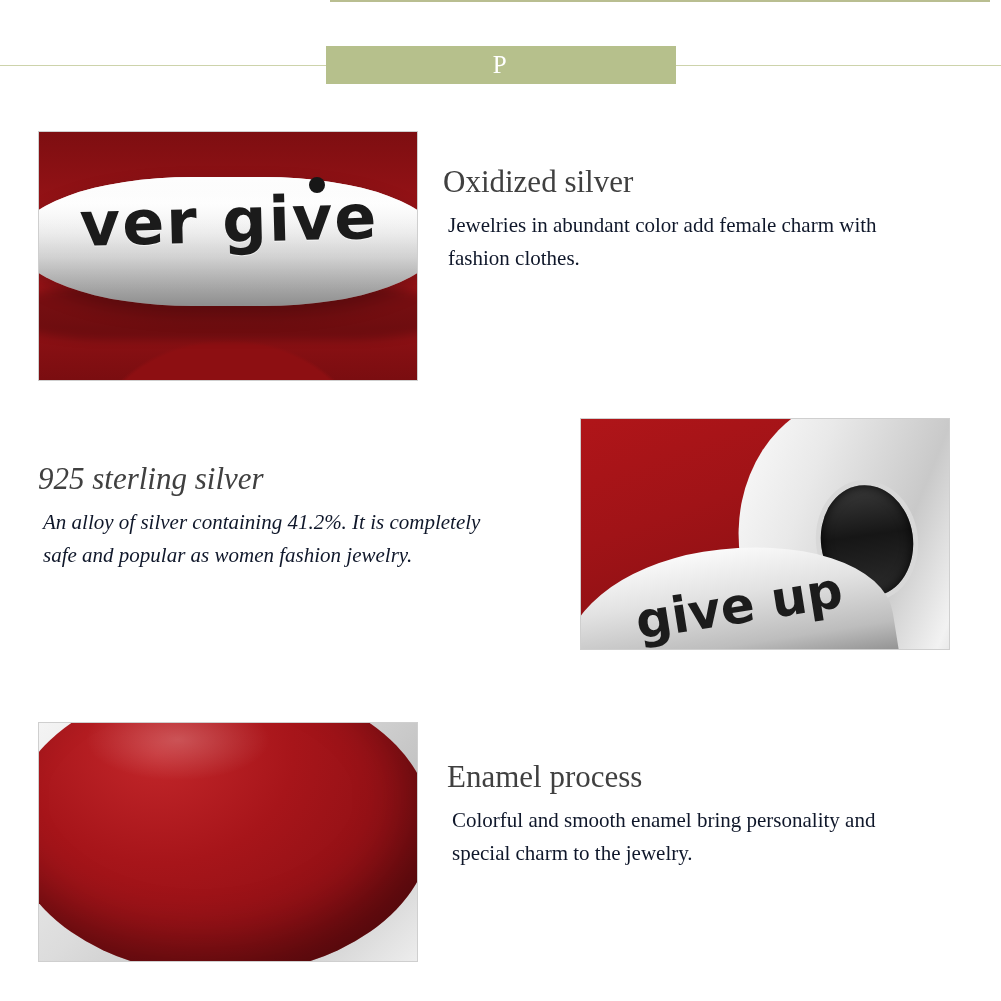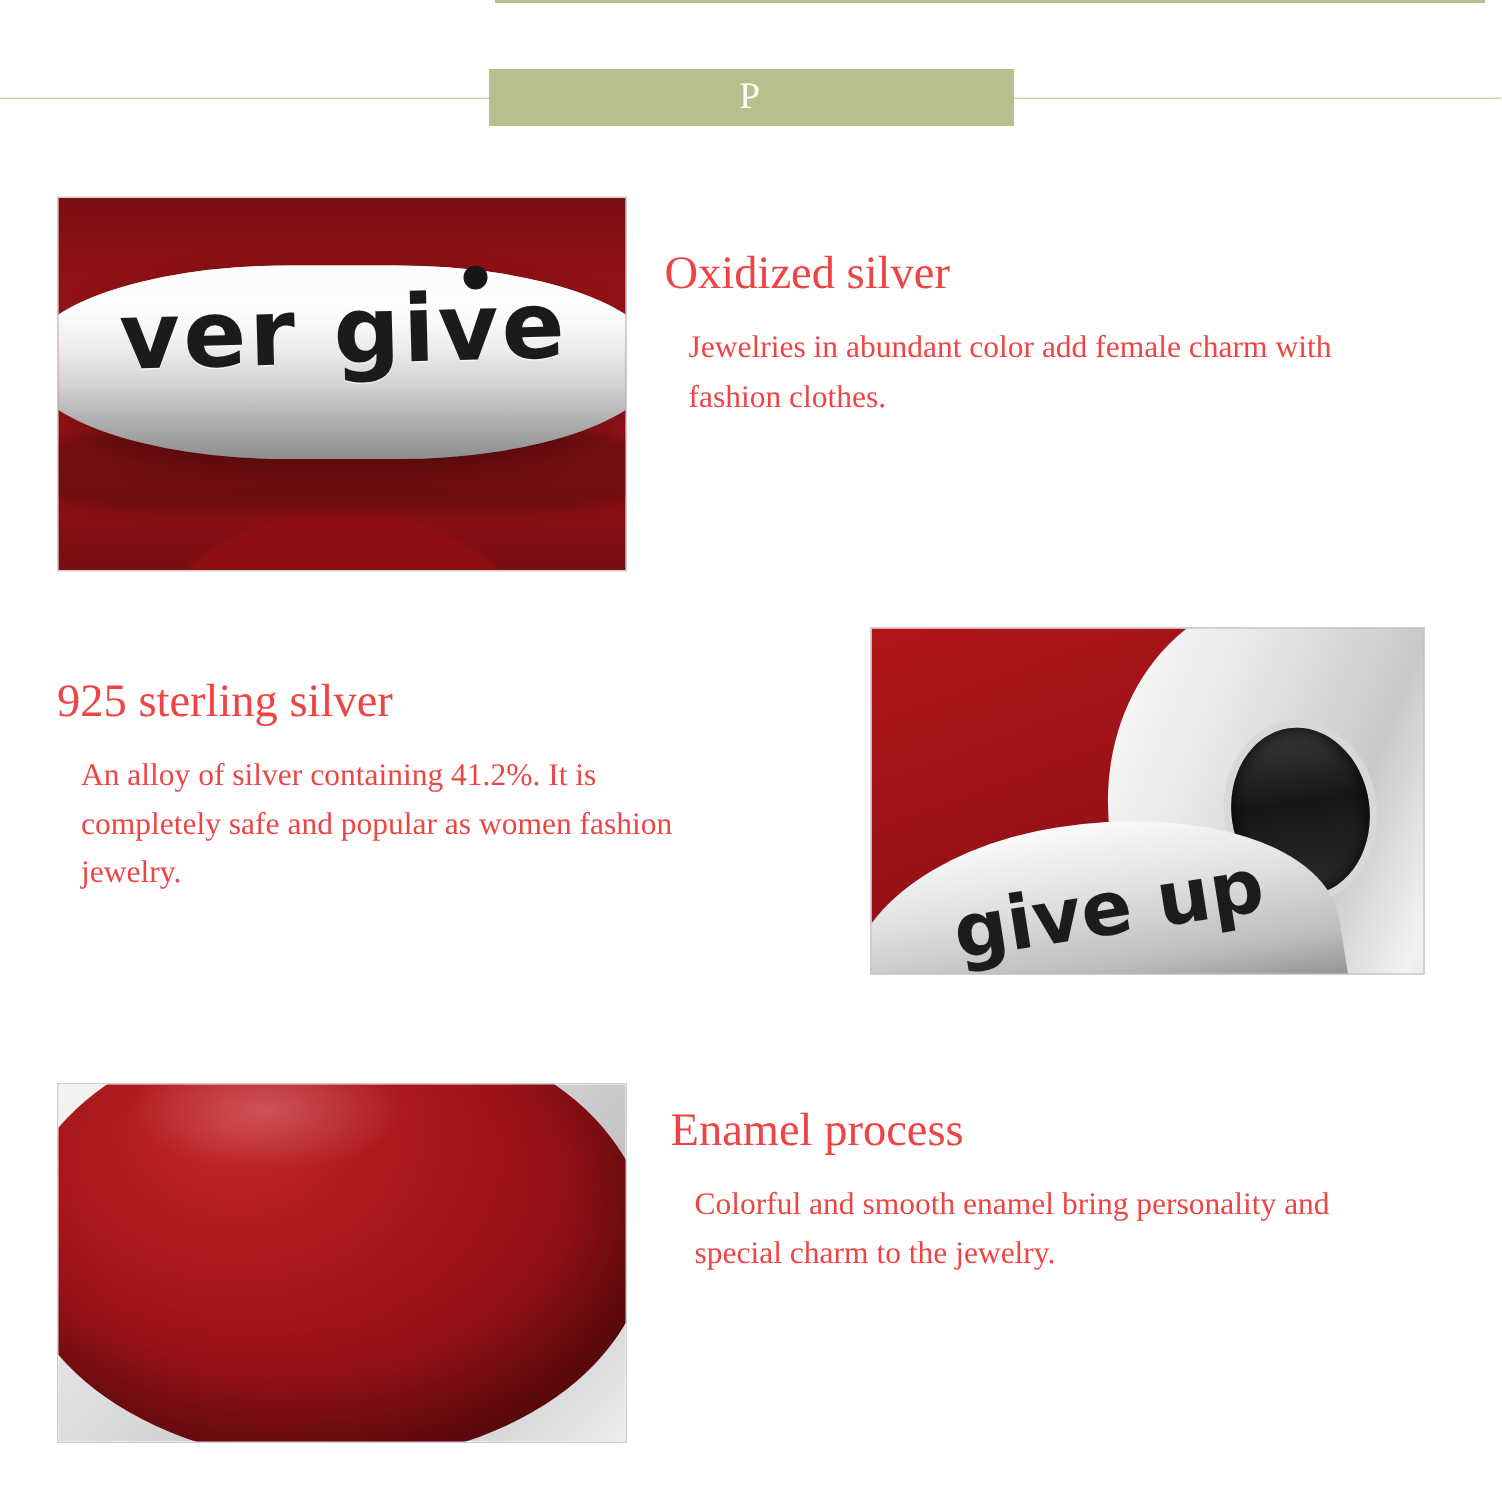--- a/index.html
+++ b/index.html
@@ -64,31 +64,31 @@
     overflow: hidden;
     background: #ffffff;
   }
 
   .text-block {
     position: absolute;
   }
   .heading {
     font-family: "Liberation Serif", serif;
     font-size: 31px;
-    color: #ef4444;
+    color: #404040;
     font-weight: 400;
     margin: 0 0 10px 0;
     line-height: 1.1;
   }
   .body-text {
     font-family: "Liberation Serif", serif;
     font-size: 21px;
-    color: #ef4444;
+    color: #0f172a;
     line-height: 1.55;
-    margin: 16px;
+    margin: 5px;
   }
 
   
   #photo-1 { left: 38px; top: 131px; width: 380px; height: 250px; }
   .img1-bg {
     position: absolute;
     inset: 0;
     background:
       radial-gradient(ellipse 120% 150% at 50% 130%, #8d0f12 0%, #8d0f12 30%, rgba(141,15,18,0) 31%),
       linear-gradient(180deg, #7e0e11 0%, #9d1418 40%, #a51519 55%, #7a0d10 100%);
@@ -229,22 +229,22 @@
     font-family: "DejaVu Sans", sans-serif;
     font-weight: 700;
     font-size: 28px;
     color: #2a2a2a;
     transform: rotate(-18deg);
     opacity: 0.85;
   }
 
   
   #text-1 { left: 443px; top: 165px; width: 500px; }
-  #text-2 { left: 38px; top: 450px; width: 470px; }
-  #text-3 { left: 447px; top: 736px; width: 470px; }
+  #text-2 { left: 38px; top: 462px; width: 470px; font-style: italic; }
+  #text-3 { left: 447px; top: 760px; width: 470px; }
 </style>
 </head>
 <body>
 
 <div class="top-rule"></div>
 
 <div class="header-band"></div>
 <div class="header-title">
   <span class="cap">P</span>
 </div>

